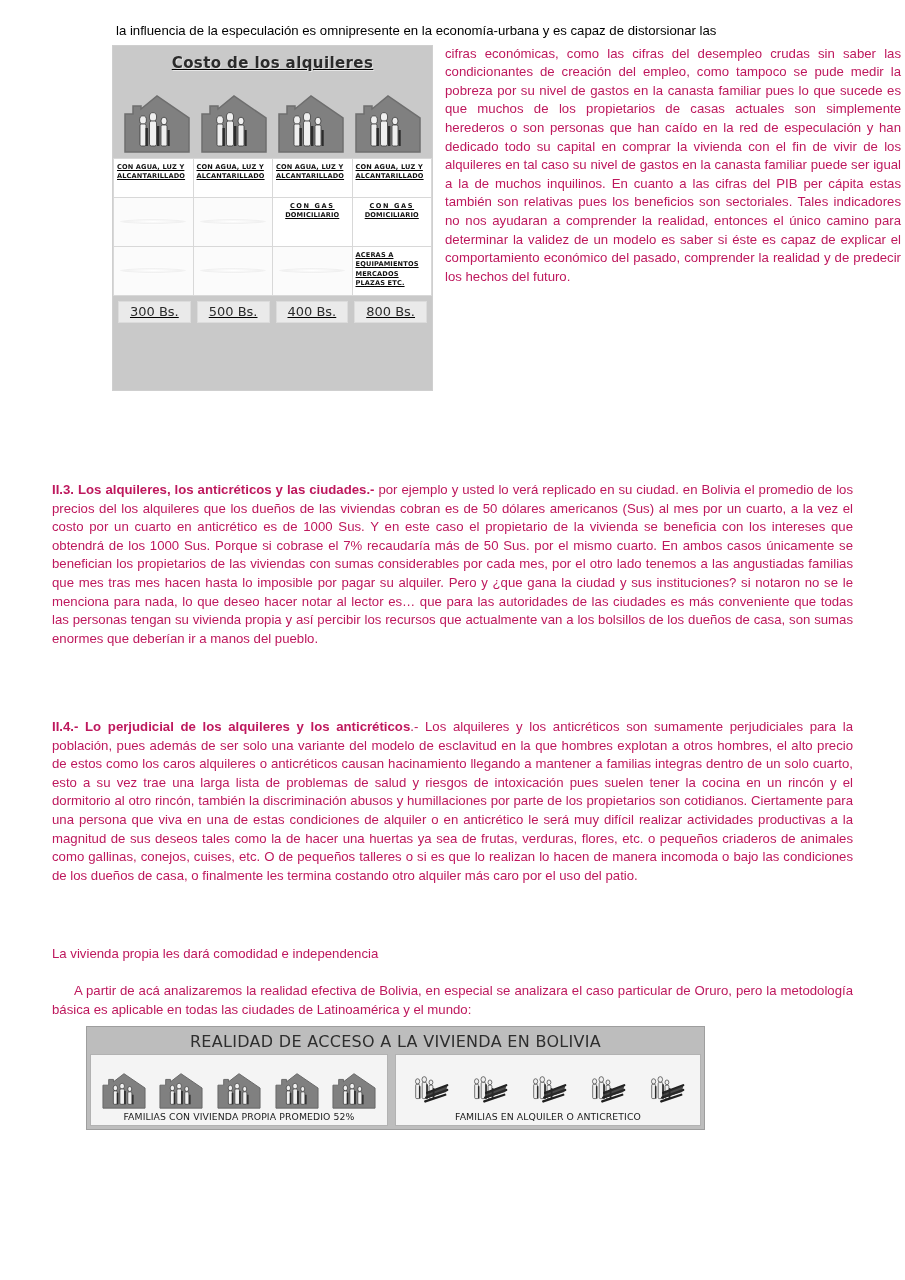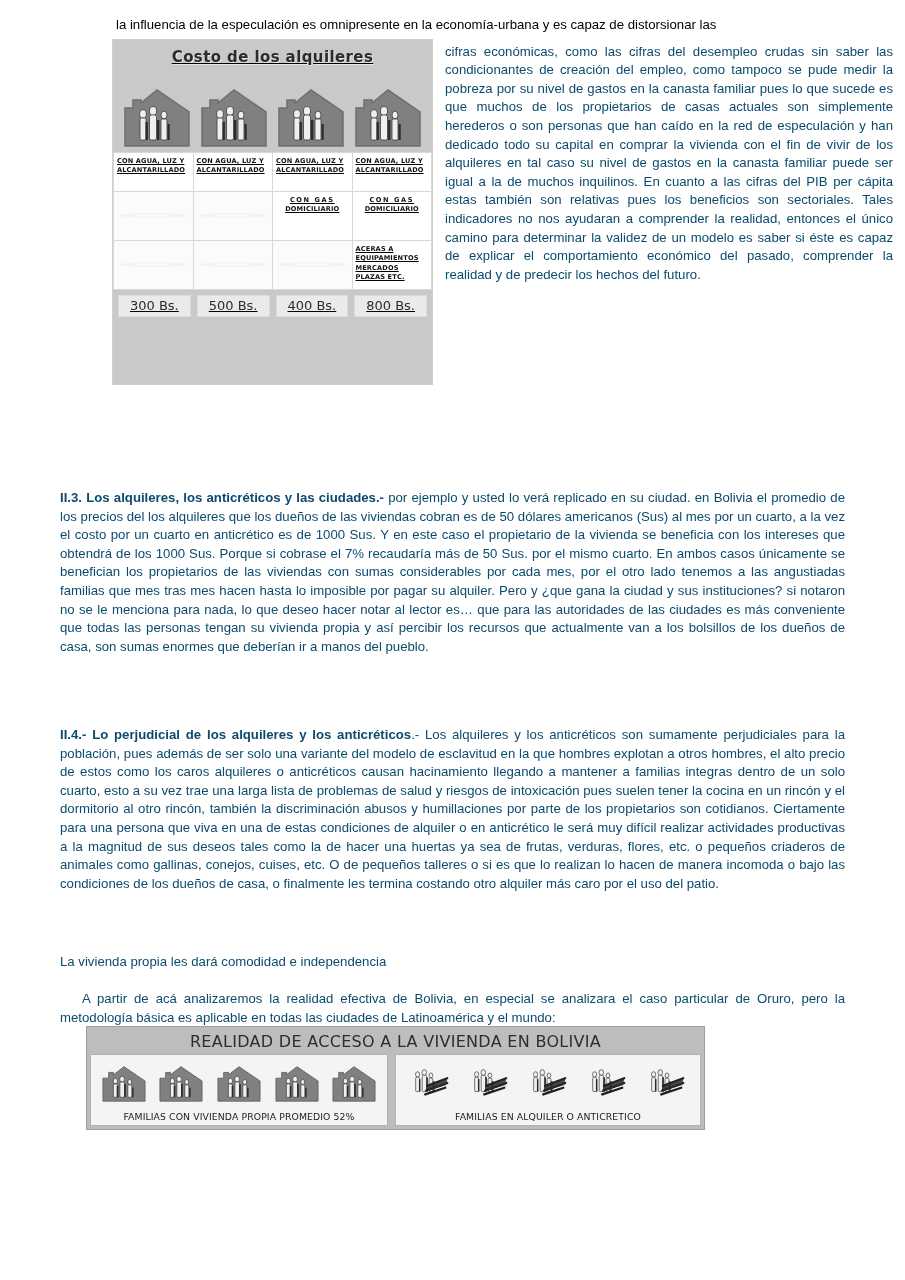--- a/index.html
+++ b/index.html
@@ -18,30 +18,30 @@
     background: #ffffff;
     overflow: hidden;
     box-sizing: border-box;
   }
 
   
   .para {
     font-size: 13.2px;
     line-height: 18.6px;
     text-align: justify;
-    margin: 8px;
-    color: #0c4a6e;
+    margin: 0;
+    color: #be185d;
   }
   .para b, .bold { font-weight: bold; }
 
   
   .top-block {
     position: absolute;
     left: 64px;
-    top: 16px;
+    top: 22px;
     width: 789px;
     padding-left: 48px;
   }
   .intro-line {
     font-size: 13.2px;
     line-height: 18.6px;
     text-align: justify;
     margin: 0 0 4px 0;
     padding-left: 4px;
   }
@@ -171,21 +171,21 @@
     display: flex;
     gap: 7px;
     height: 72px;
   }
   .fig2-col {
     background: #f4f4f4;
     border: 1px solid #b2b2b2;
     box-sizing: border-box;
     display: flex;
     flex-direction: column;
-    justify-content: space-between;
+    justify-content: flex-end;
     padding: 3px 4px 2px 4px;
   }
   .fig2-col.left { width: 298px; }
   .fig2-col.right { flex: 1; }
   .fig2-icons {
     display: flex;
     justify-content: space-around;
     align-items: flex-end;
     height: 46px;
   }

